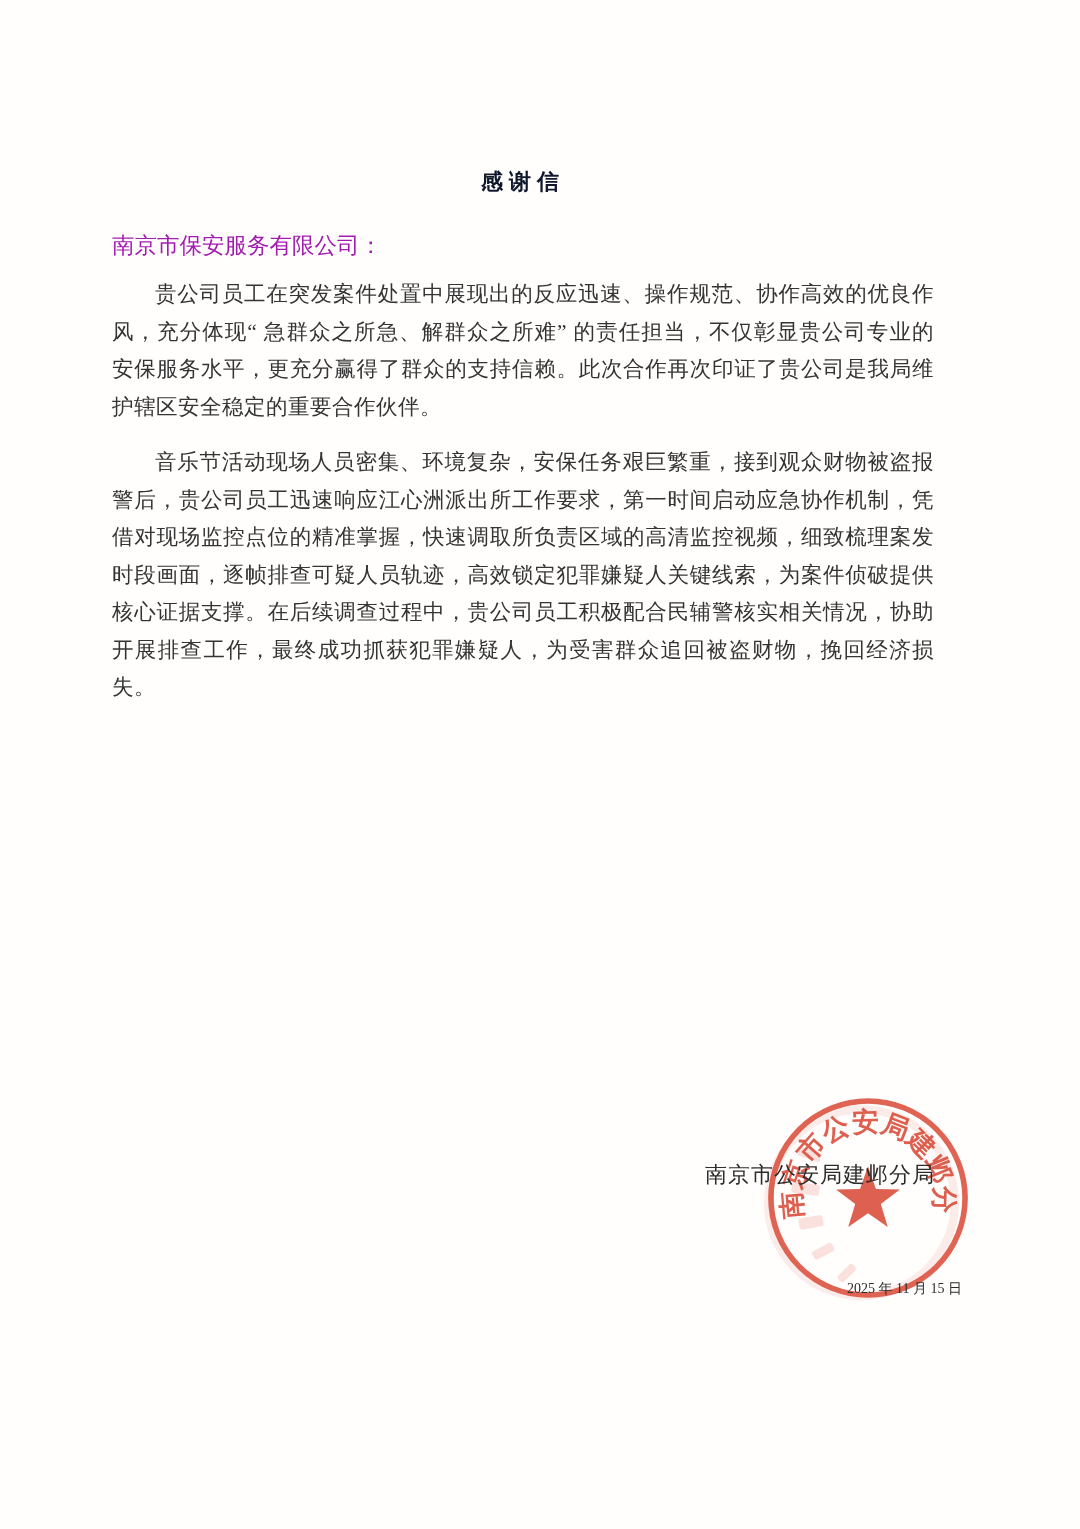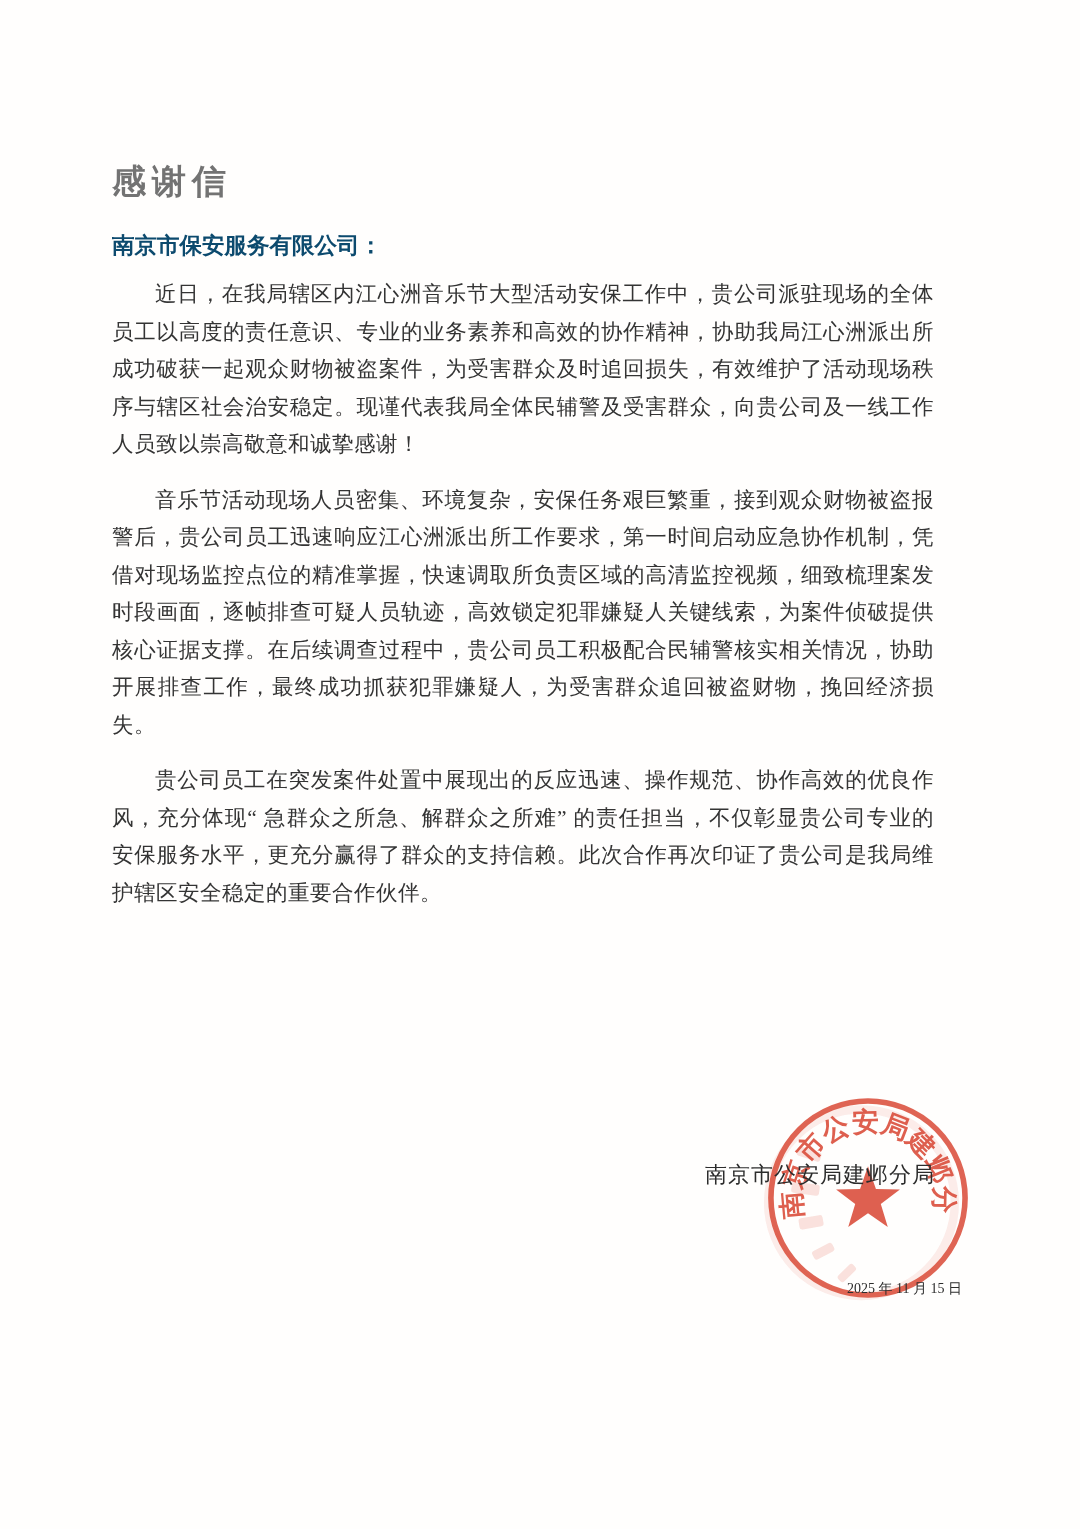--- a/index.html
+++ b/index.html
@@ -15,33 +15,33 @@
     margin: 0 auto;
     background: #fffefd;
     overflow: hidden;
     color: #323232;
   }
   .content {
     padding: 160px 146px 0 112px;
   }
   .title {
     margin: 0 0 26px 0;
-    text-align: left;
-    font-size: 34px;
+    text-align: center;
+    font-size: 22px;
     line-height: 44px;
     font-weight: bold;
     letter-spacing: 6px;
-    color: #737373;
+    color: #0f172a;
   }
   .addressee {
     margin: 0 0 14px 0;
     font-size: 22.5px;
     line-height: 32px;
-    font-weight: bold;
-    color: #0c4a6e;
+    font-weight: normal;
+    color: #a21caf;
   }
   .para {
     margin: 0 0 18px 0;
     font-size: 21.5px;
     line-height: 37.5px;
     text-align: justify;
     text-indent: 2em;
     color: #343434;
     letter-spacing: 0.5px;
   }
@@ -79,23 +79,22 @@
 </head>
 <body>
 
 <div class="page">
 
   <div class="content">
     <h1 class="title">感谢信</h1>
 
     <div class="addressee">南京市保安服务有限公司：</div>
 
-    <p class="para">近日，在我局辖区内江心洲音乐节大型活动安保工作中，贵公司派驻现场的全体员工以高度的责任意识、专业的业务素养和高效的协作精神，协助我局江心洲派出所成功破获一起观众财物被盗案件，为受害群众及时追回损失，有效维护了活动现场秩序与辖区社会治安稳定。现谨代表我局全体民辅警及受害群众，向贵公司及一线工作人员致以崇高敬意和诚挚感谢！</p>
+    <p class="para">贵公司员工在突发案件处置中展现出的反应迅速、操作规范、协作高效的优良作风，充分体现“ 急群众之所急、解群众之所难” 的责任担当，不仅彰显贵公司专业的安保服务水平，更充分赢得了群众的支持信赖。此次合作再次印证了贵公司是我局维护辖区安全稳定的重要合作伙伴。</p>
     <p class="para">音乐节活动现场人员密集、环境复杂，安保任务艰巨繁重，接到观众财物被盗报警后，贵公司员工迅速响应江心洲派出所工作要求，第一时间启动应急协作机制，凭借对现场监控点位的精准掌握，快速调取所负责区域的高清监控视频，细致梳理案发时段画面，逐帧排查可疑人员轨迹，高效锁定犯罪嫌疑人关键线索，为案件侦破提供核心证据支撑。在后续调查过程中，贵公司员工积极配合民辅警核实相关情况，协助开展排查工作，最终成功抓获犯罪嫌疑人，为受害群众追回被盗财物，挽回经济损失。</p>
-    <p class="para">贵公司员工在突发案件处置中展现出的反应迅速、操作规范、协作高效的优良作风，充分体现“ 急群众之所急、解群众之所难” 的责任担当，不仅彰显贵公司专业的安保服务水平，更充分赢得了群众的支持信赖。此次合作再次印证了贵公司是我局维护辖区安全稳定的重要合作伙伴。</p>
   </div>
 
   <div class="signature">南京市公安局建邺分局</div>
   <div class="date">2025 年 11 月 15 日</div>
 
   <div class="seal">
     <svg viewBox="0 0 240 240" xmlns="http://www.w3.org/2000/svg">
 
       <circle cx="120" cy="120" r="104" fill="none" stroke-width="6" opacity="0.85" stroke="#d63a25"></circle>
 

